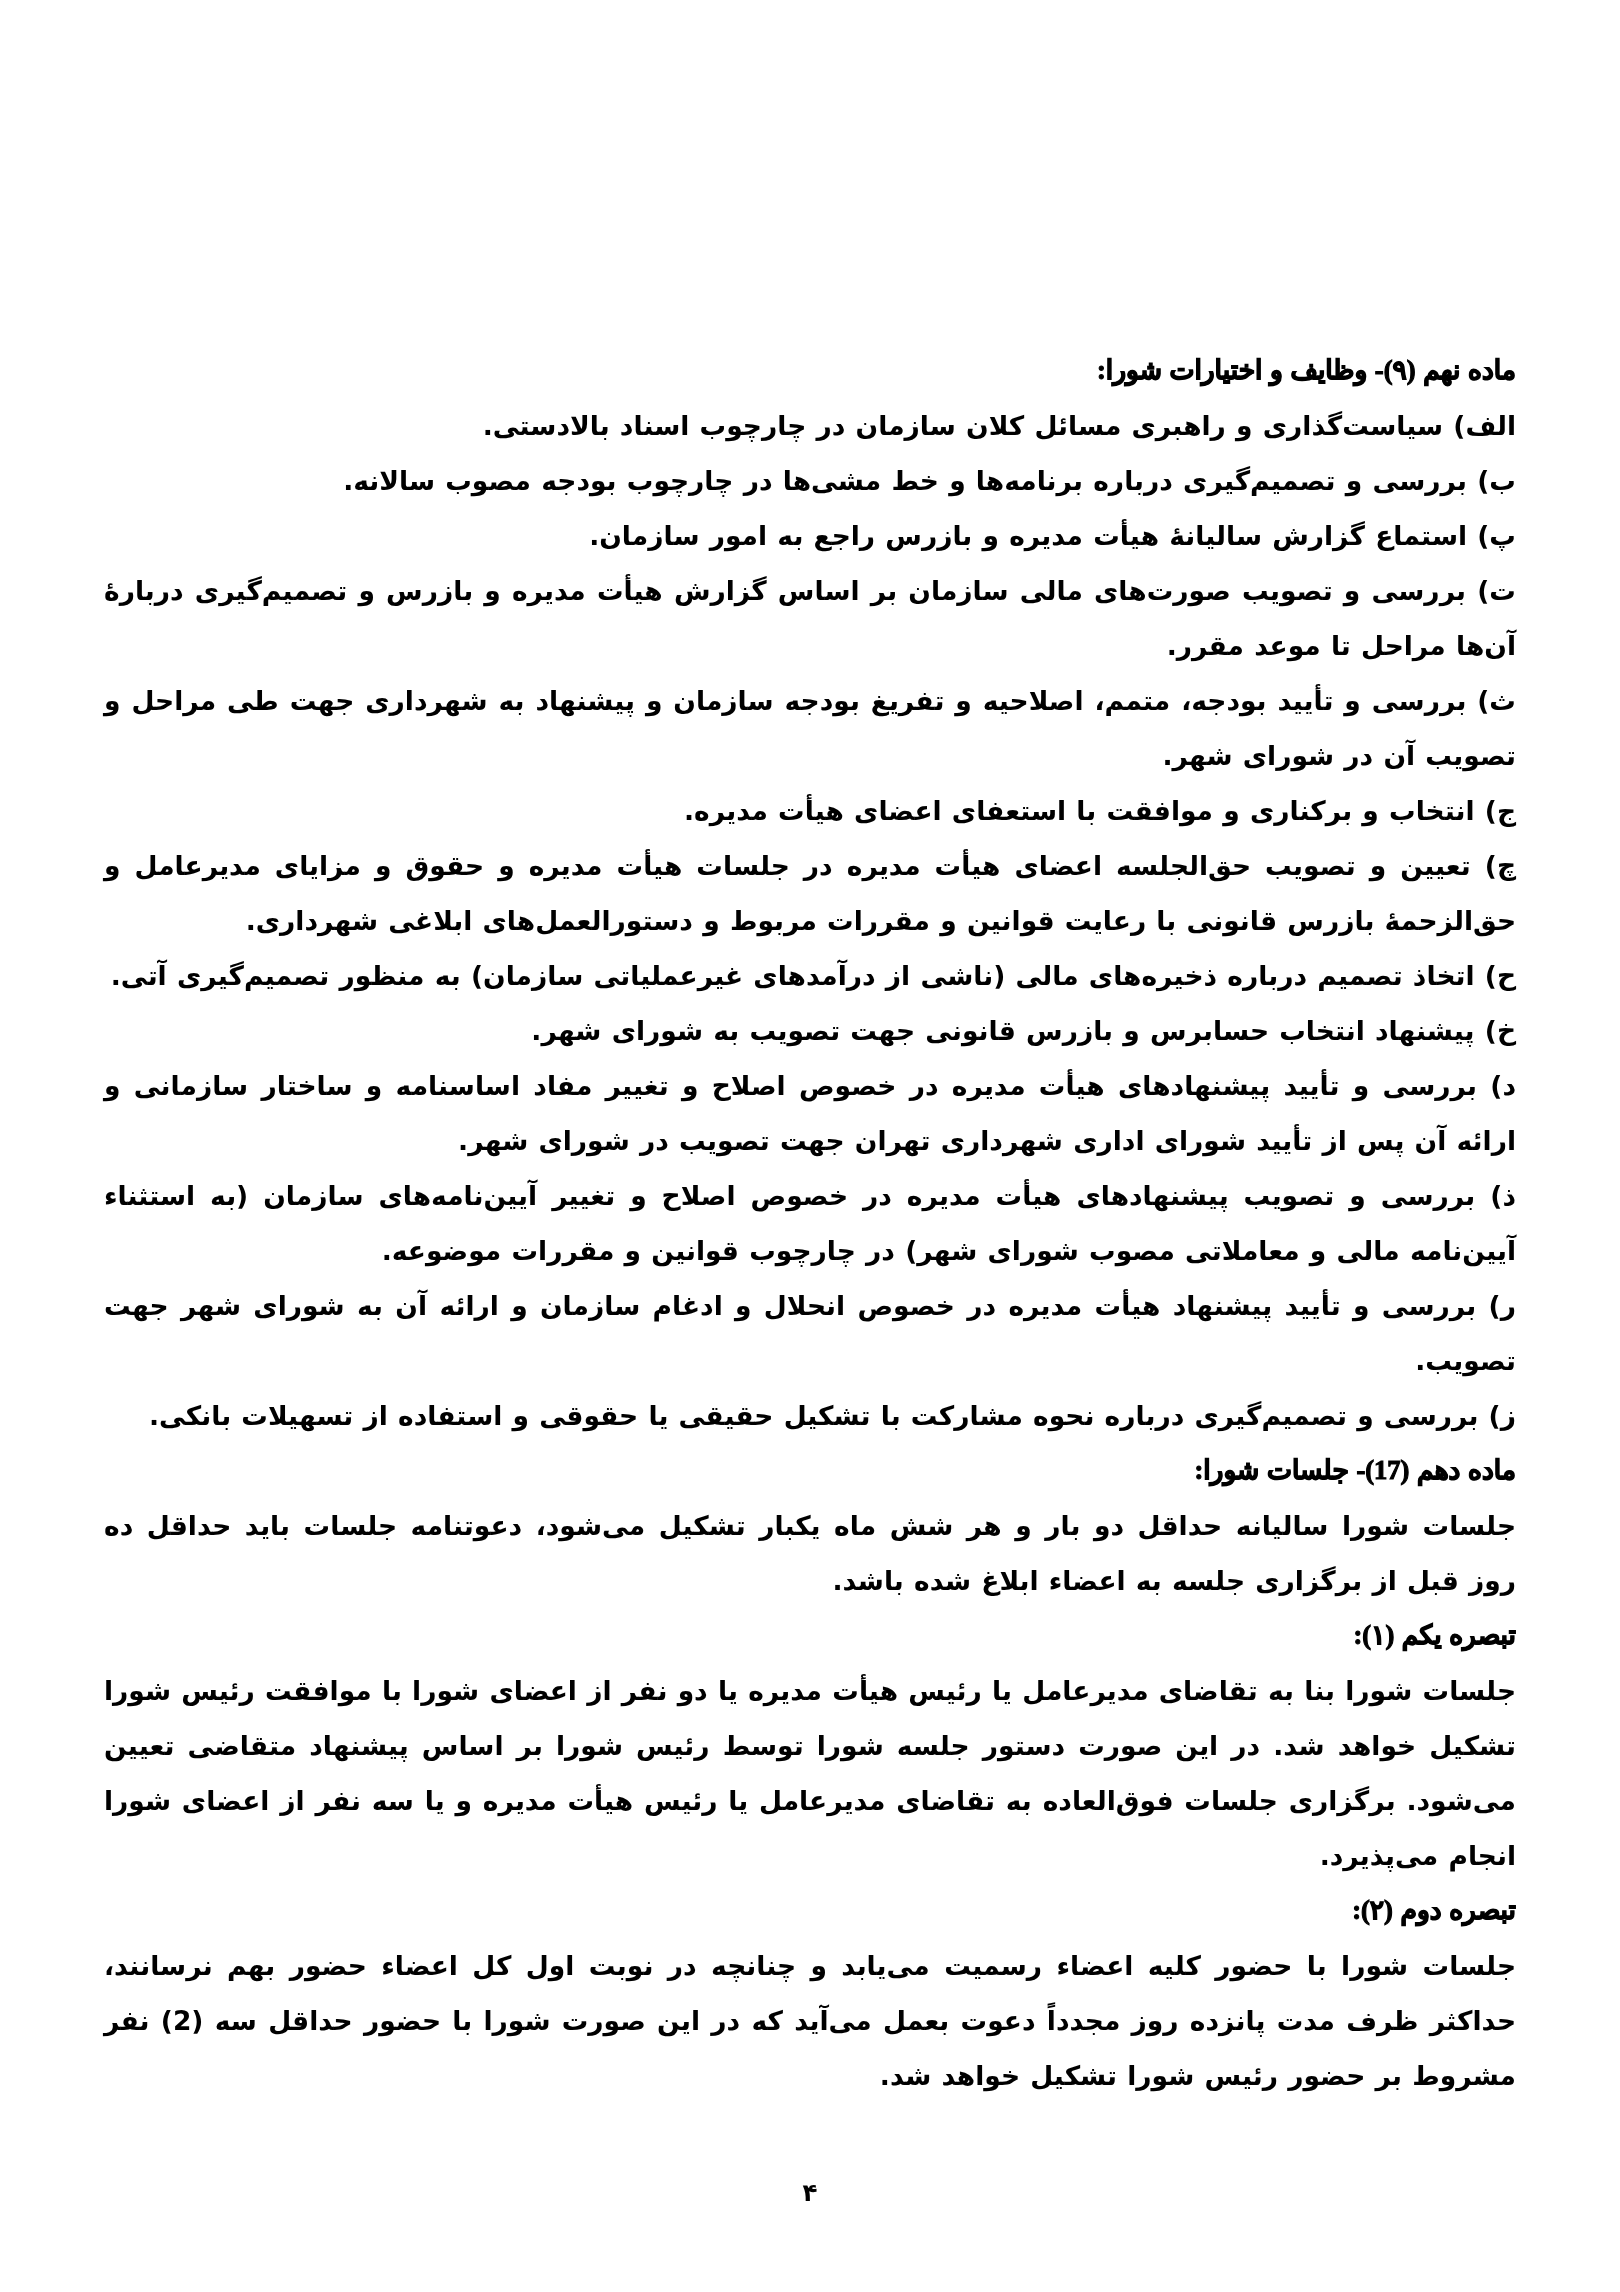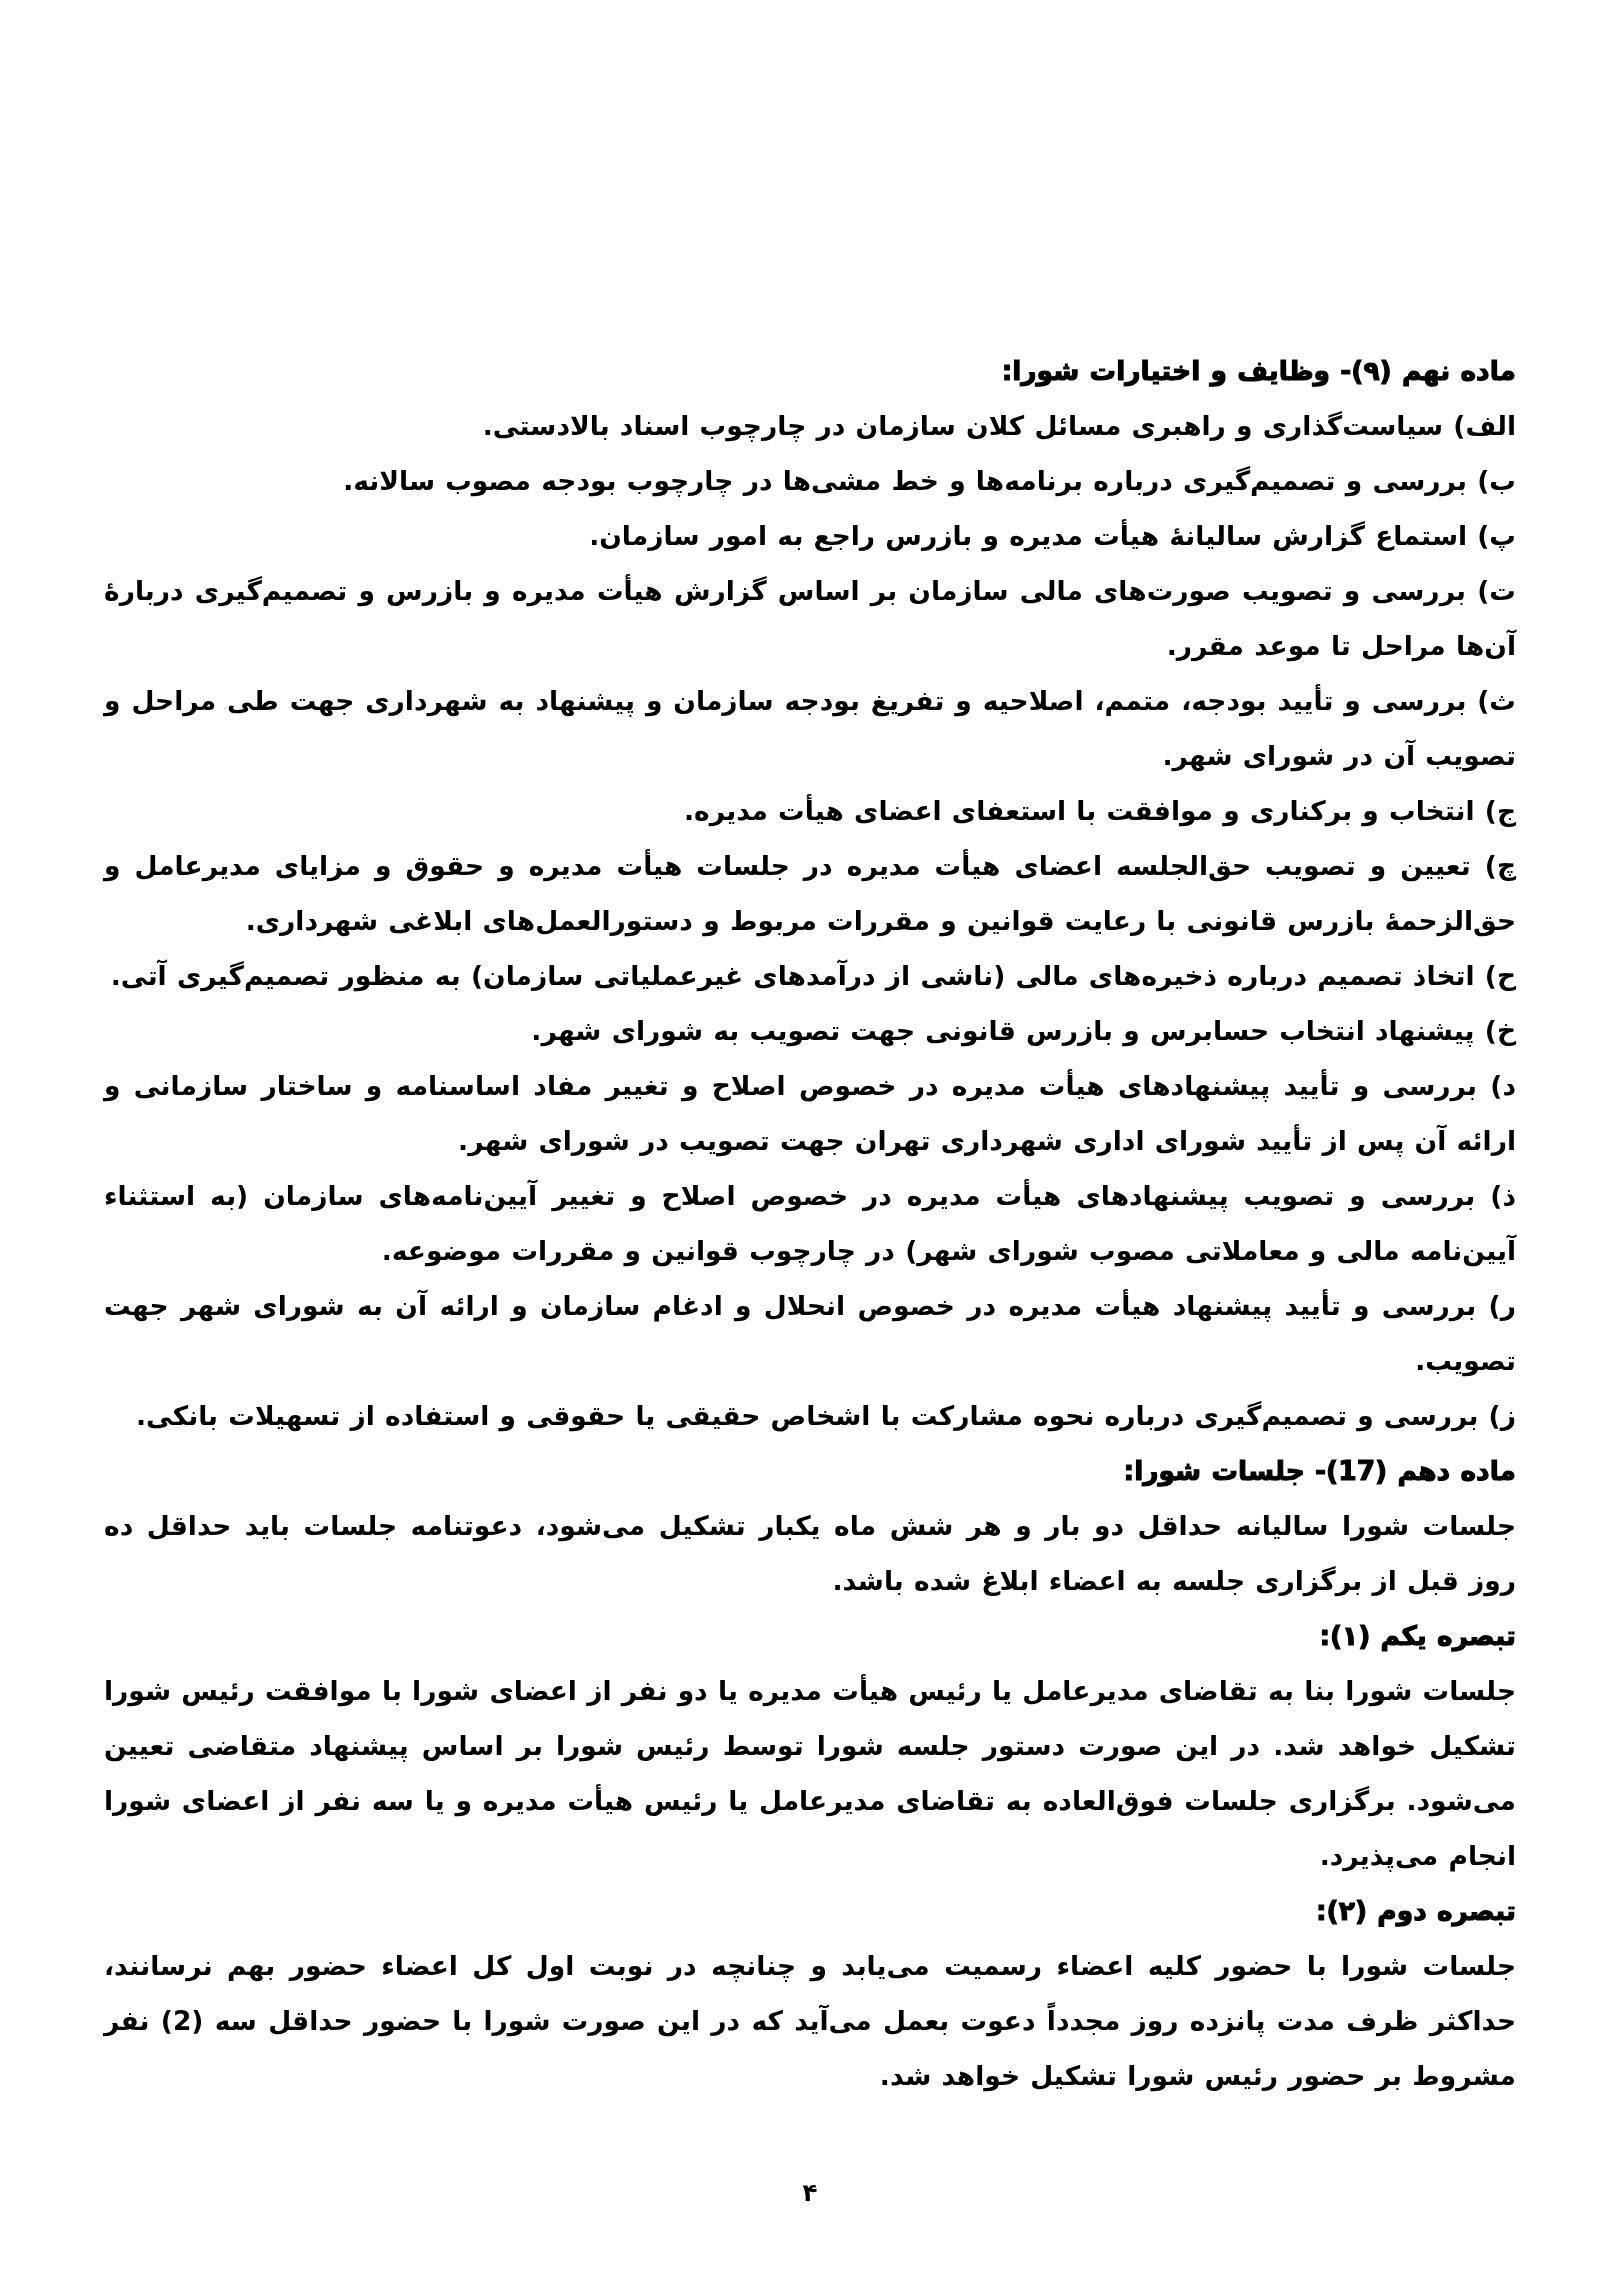--- a/index.html
+++ b/index.html
@@ -31,20 +31,21 @@
     font-size: 26.5px;
     line-height: 55px;
     font-weight: 700;
     text-align: justify;
     text-justify: inter-word;
     word-spacing: 1px;
   }
   p.heading {
     -webkit-text-stroke: 1.1px #000000;
     letter-spacing: 0.3px;
+    font-family: Liberation Serif, serif;
   }
   .page-number {
     position: absolute;
     top: 2178px;
     left: 0;
     right: 0;
     text-align: center;
     color: #000000;
     font-size: 24.5px;
     font-weight: 700;
@@ -62,21 +63,21 @@
     <p class="para">پ) استماع گزارش سالیانهٔ هیأت مدیره و بازرس راجع به امور سازمان.</p>
     <p class="para">ت) بررسی و تصویب صورت‌های مالی سازمان بر اساس گزارش هیأت مدیره و بازرس و تصمیم‌گیری دربارهٔ آن‌ها مراحل تا موعد مقرر.</p>
     <p class="para">ث) بررسی و تأیید بودجه، متمم، اصلاحیه و تفریغ بودجه سازمان و پیشنهاد به شهرداری جهت طی مراحل و تصویب آن در شورای شهر.</p>
     <p class="para">ج) انتخاب و برکناری و موافقت با استعفای اعضای هیأت مدیره.</p>
     <p class="para">چ) تعیین و تصویب حق‌الجلسه اعضای هیأت مدیره در جلسات هیأت مدیره و حقوق و مزایای مدیرعامل و حق‌الزحمهٔ بازرس قانونی با رعایت قوانین و مقررات مربوط و دستورالعمل‌های ابلاغی شهرداری.</p>
     <p class="para">ح) اتخاذ تصمیم درباره ذخیره‌های مالی (ناشی از درآمدهای غیرعملیاتی سازمان) به منظور تصمیم‌گیری آتی.</p>
     <p class="para">خ) پیشنهاد انتخاب حسابرس و بازرس قانونی جهت تصویب به شورای شهر.</p>
     <p class="para">د) بررسی و تأیید پیشنهادهای هیأت مدیره در خصوص اصلاح و تغییر مفاد اساسنامه و ساختار سازمانی و ارائه آن پس از تأیید شورای اداری شهرداری تهران جهت تصویب در شورای شهر.</p>
     <p class="para">ذ) بررسی و تصویب پیشنهادهای هیأت مدیره در خصوص اصلاح و تغییر آیین‌نامه‌های سازمان (به استثناء آیین‌نامه مالی و معاملاتی مصوب شورای شهر) در چارچوب قوانین و مقررات موضوعه.</p>
     <p class="para">ر) بررسی و تأیید پیشنهاد هیأت مدیره در خصوص انحلال و ادغام سازمان و ارائه آن به شورای شهر جهت تصویب.</p>
-    <p class="para">ز) بررسی و تصمیم‌گیری درباره نحوه مشارکت با اشخاص حقیقی یا حقوقی و استفاده از تسهیلات بانکی.</p>
+    <p class="para">ز) بررسی و تصمیم‌گیری درباره نحوه مشارکت با تشکیل حقیقی یا حقوقی و استفاده از تسهیلات بانکی.</p>
     <p class="para heading">ماده دهم (17)- جلسات شورا:</p>
     <p class="para">جلسات شورا سالیانه حداقل دو بار و هر شش ماه یکبار تشکیل می‌شود، دعوتنامه جلسات باید حداقل ده روز قبل از برگزاری جلسه به اعضاء ابلاغ شده باشد.</p>
     <p class="para heading">تبصره یکم (۱):</p>
     <p class="para">جلسات شورا بنا به تقاضای مدیرعامل یا رئیس هیأت مدیره یا دو نفر از اعضای شورا با موافقت رئیس شورا تشکیل خواهد شد. در این صورت دستور جلسه شورا توسط رئیس شورا بر اساس پیشنهاد متقاضی تعیین می‌شود. برگزاری جلسات فوق‌العاده به تقاضای مدیرعامل یا رئیس هیأت مدیره و یا سه نفر از اعضای شورا انجام می‌پذیرد.</p>
     <p class="para heading">تبصره دوم (۲):</p>
     <p class="para">جلسات شورا با حضور کلیه اعضاء رسمیت می‌یابد و چنانچه در نوبت اول کل اعضاء حضور بهم نرسانند، حداکثر ظرف مدت پانزده روز مجدداً دعوت بعمل می‌آید که در این صورت شورا با حضور حداقل سه (2) نفر مشروط بر حضور رئیس شورا تشکیل خواهد شد.</p>
   </div>
   <div class="page-number">۴</div>
 </div>
 

